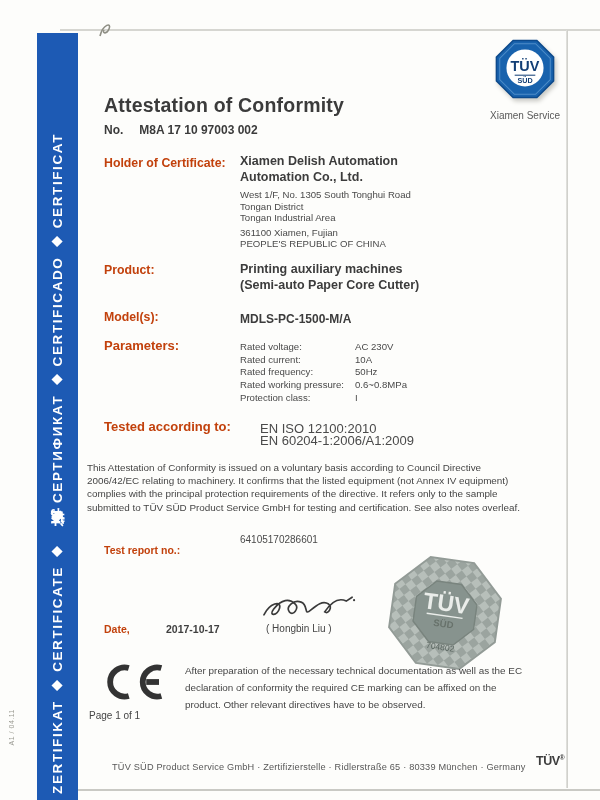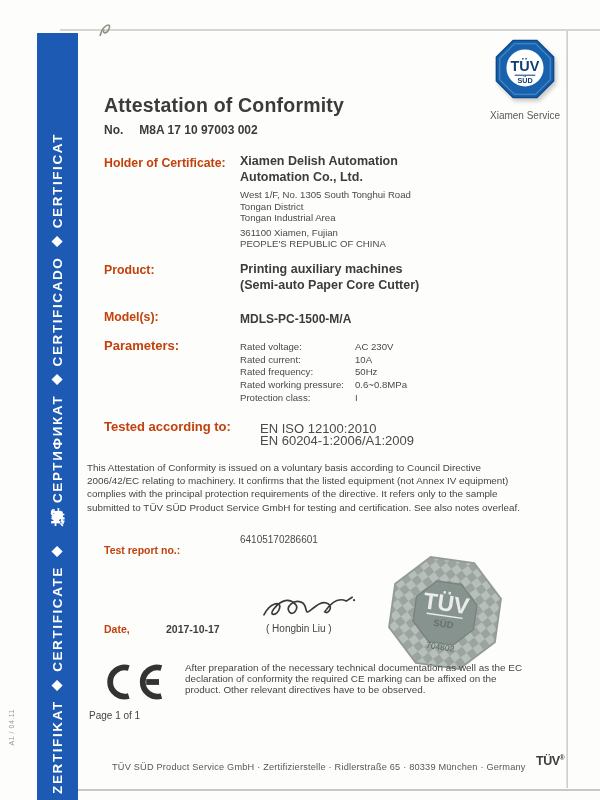--- a/index.html
+++ b/index.html
@@ -62,21 +62,21 @@
   .tested-values{left:240px;top:423px;font-size:13px;line-height:11.8px;color:#4a4a4a;margin-left:20px;}
   .statement{left:87px;top:461px;width:446px;font-size:9.9px;line-height:13.2px;color:#454545;}
   .report-label{left:104px;top:544px;}
   .report-value{left:240px;top:534px;font-size:10px;color:#4a4a4a;}
   .stamp{left:383px;top:551px;opacity:0.92;}
   .signature{left:260px;top:590px;}
   .date-label{left:104px;top:623px;}
   .date-value{left:166px;top:623px;font-size:10.5px;font-weight:600;color:#3f3f3f;}
   .signer{left:266px;top:623px;font-size:10px;color:#454545;}
   .ce-mark{left:102px;top:660px;}
-  .ce-text{left:185px;top:662px;width:348px;font-size:9.9px;line-height:11px;color:#454545;}
+  .ce-text{left:185px;top:662px;width:348px;font-size:9.9px;line-height:17px;color:#454545;}
   .page-label{left:89px;top:710px;font-size:10px;color:#454545;text-align:right;}
   .footer-text{left:112px;top:762px;font-size:9.2px;color:#575757;letter-spacing:0.2px;}
   .footer-logo{left:536px;top:754px;font-size:12.5px;font-weight:bold;color:#3d3d3d;letter-spacing:-0.5px;}
   .footer-logo sup{font-size:7px;}
 </style>
 </head>
 <body>
 
 <div class="abs top-edge"></div>
 <div class="abs right-edge"></div>

